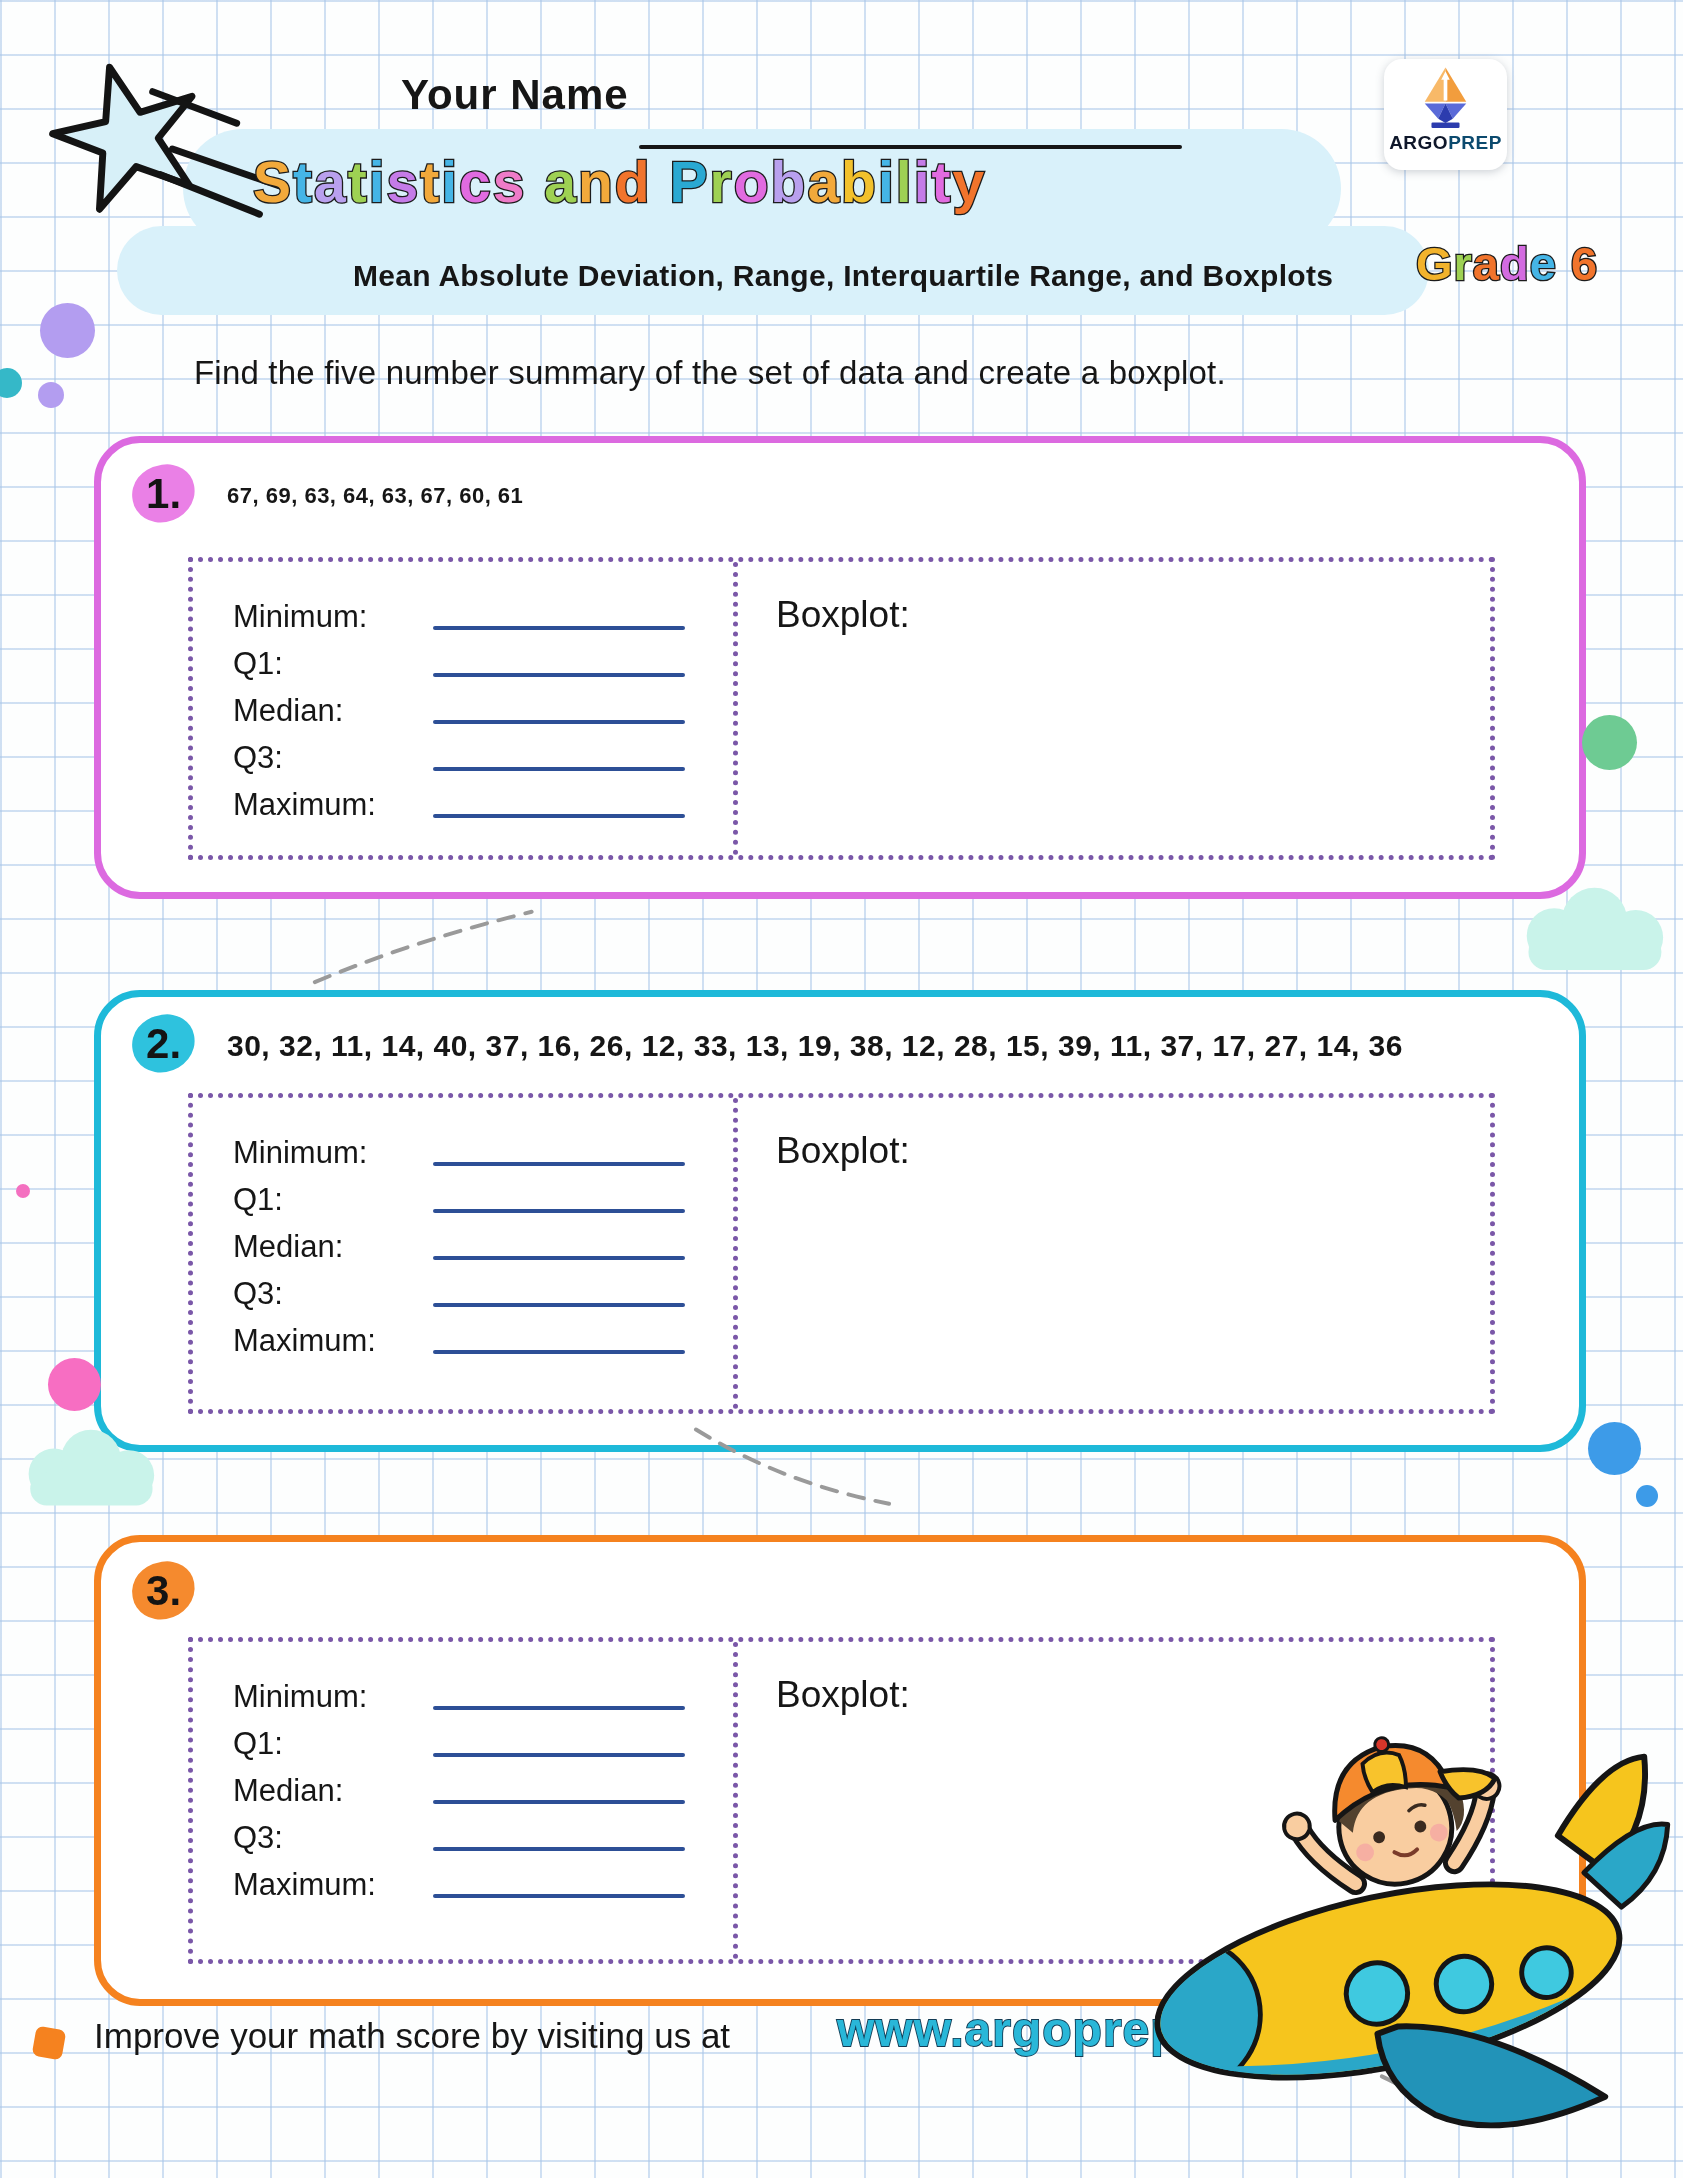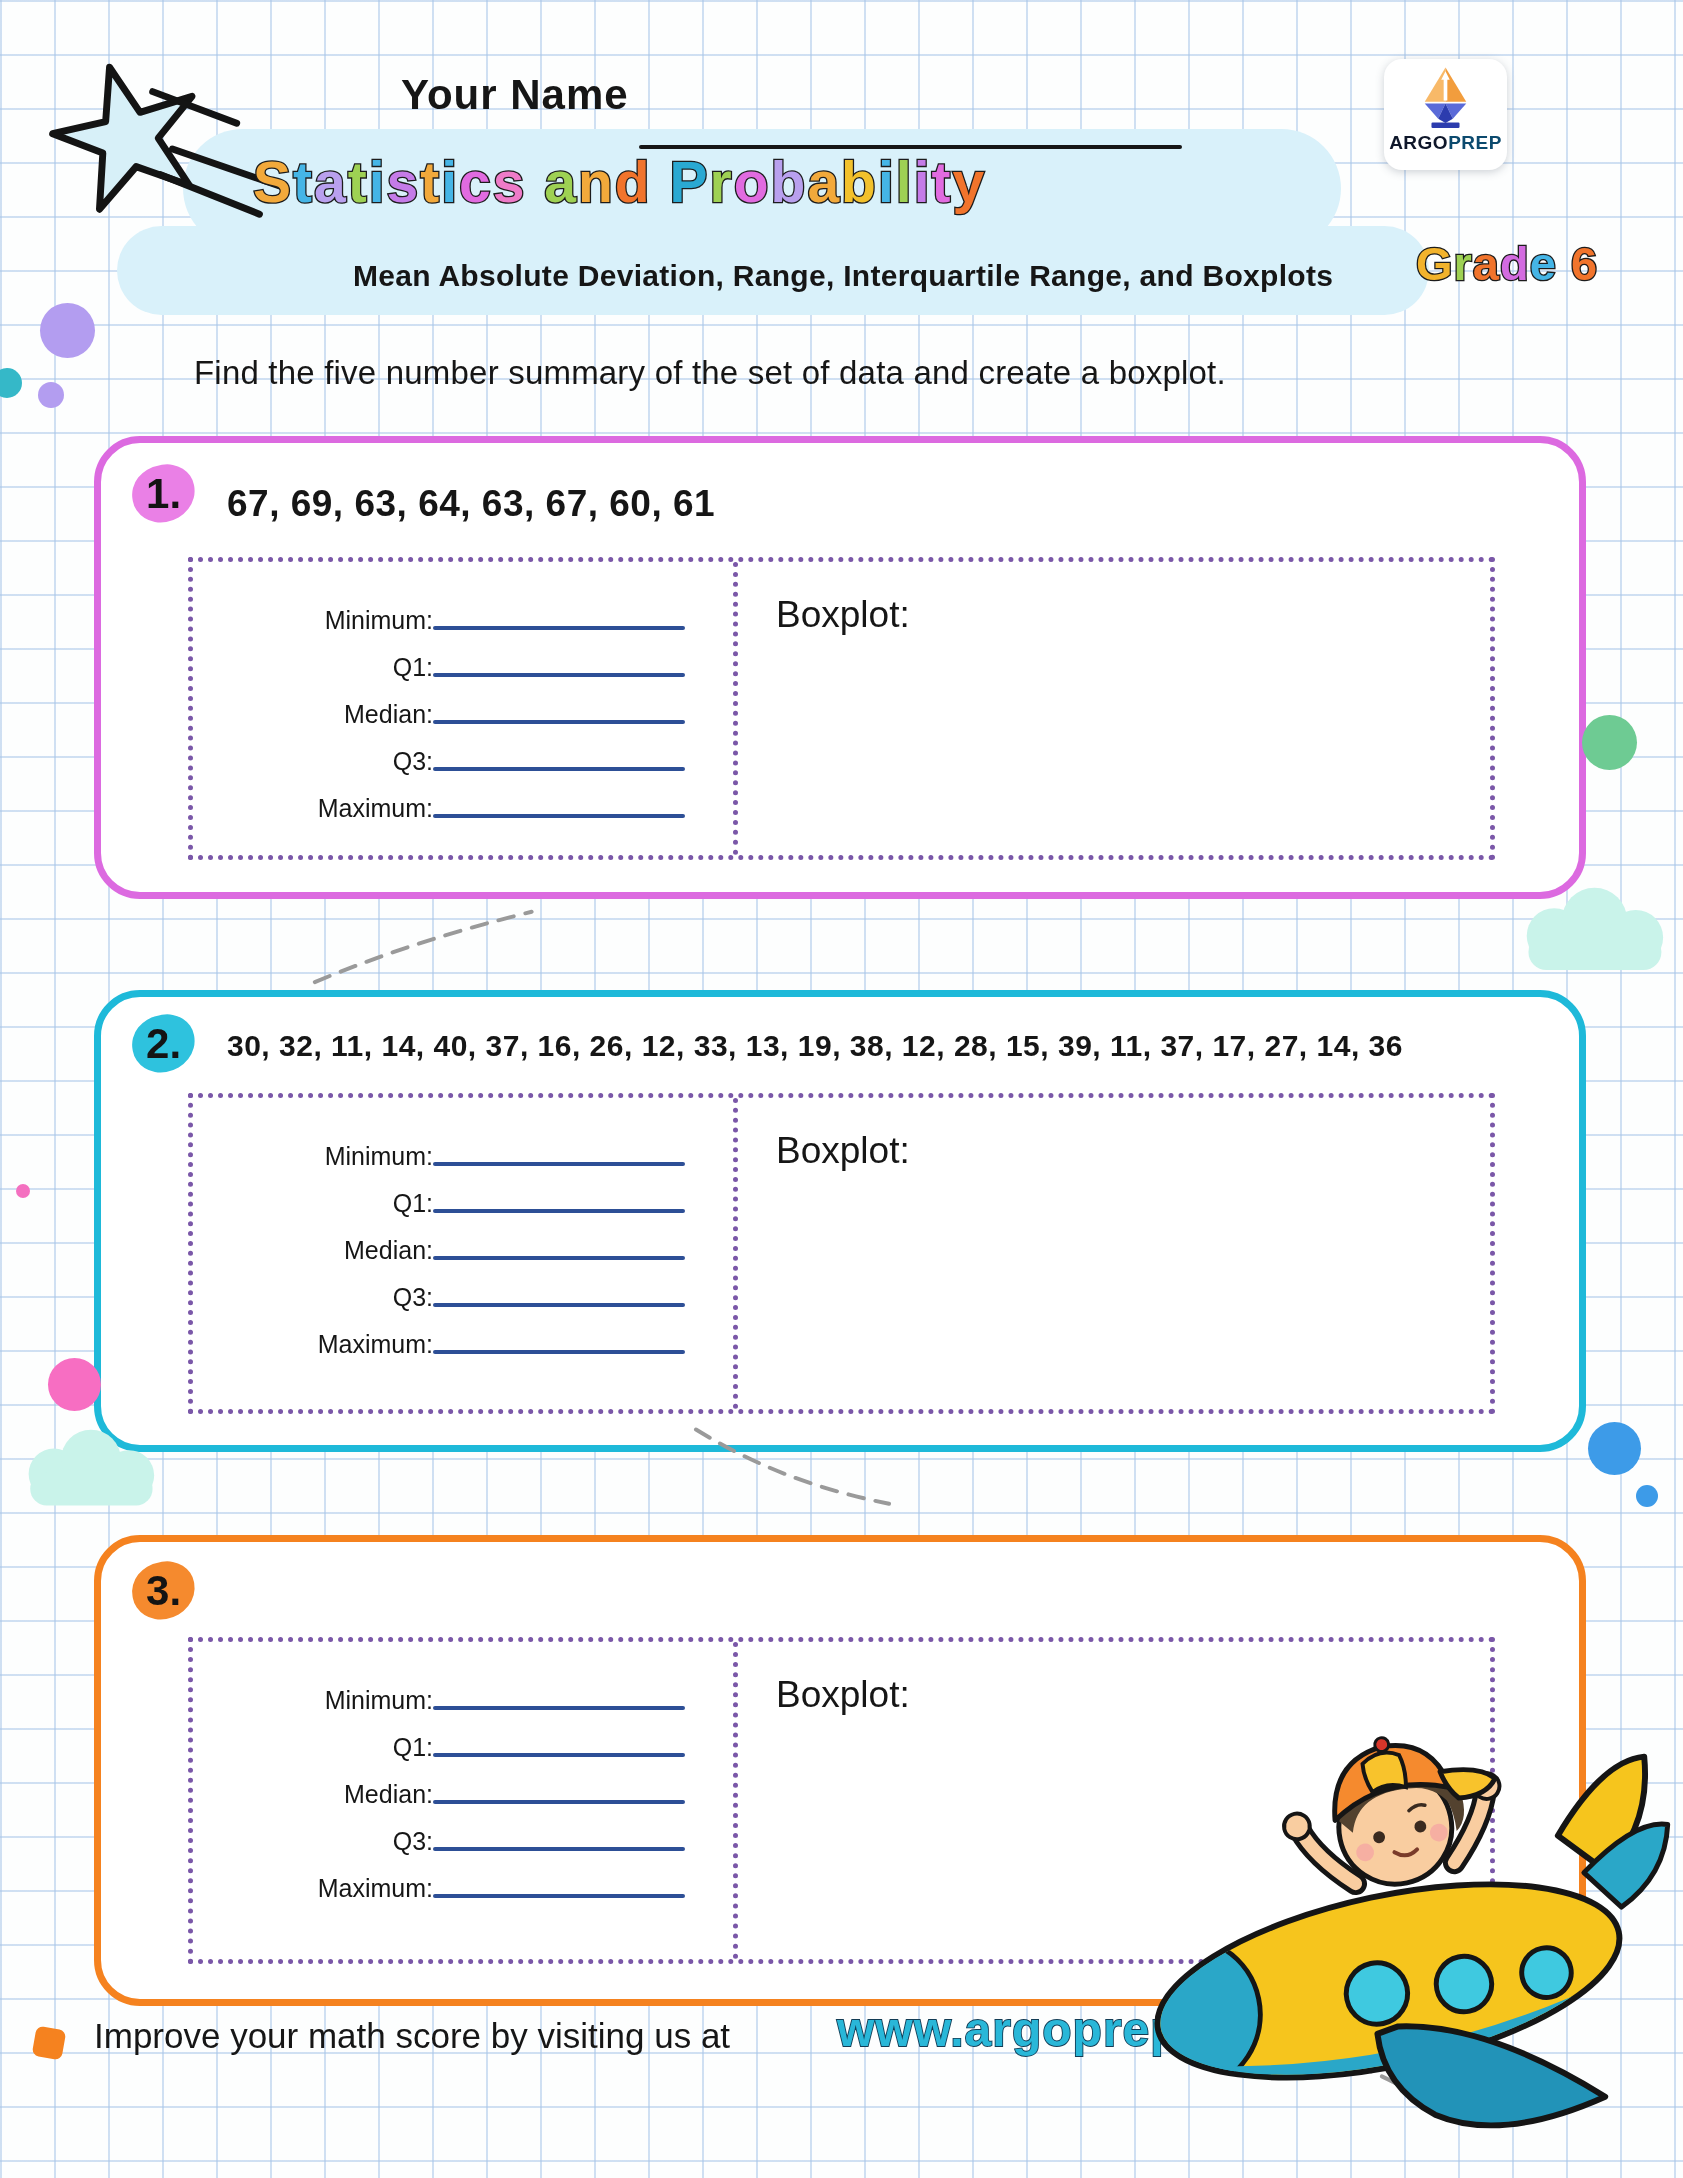--- a/index.html
+++ b/index.html
@@ -49,34 +49,34 @@
   .pbox3{top:1535px;height:471px;border:7px solid #f5821f;}
   .badge{
     position:absolute;left:31px;width:63px;height:57px;
     border-radius:52% 46% 55% 48%;transform:rotate(-10deg);
     display:flex;align-items:center;justify-content:center;
   }
   .pbox1 .badge{top:22px;background:#ea80e6;}
   .pbox2 .badge{top:18px;background:#2ec2de;}
   .pbox3 .badge{top:20px;background:#f58a2e;}
   .badge b{font-size:42px;font-weight:800;transform:rotate(10deg);color:#141414;}
-  .pdata{position:absolute;left:126px;font-size:37px;font-weight:700;letter-spacing:0.5px;white-space:nowrap;}
+  .pdata{position:absolute;left:126px;font-size:22px;font-weight:700;letter-spacing:0.5px;white-space:nowrap;}
   .pbox1 .pdata{top:40px;}
   .pbox2 .pdata{top:32px;font-size:30px;}
   .pbox3 .pdata{top:36px;}
   .inner{
     position:absolute;left:87px;width:1307px;box-sizing:border-box;
     border:5px dotted #7a57a8;display:flex;background:#ffffff;
   }
   .pbox1 .inner{top:114px;height:303px;}
   .pbox2 .inner{top:96px;height:321px;}
   .pbox3 .inner{top:95px;height:327px;}
   .fields{width:540px;box-sizing:border-box;padding:26px 0 0 40px;flex:none;}
   .frow{display:flex;align-items:flex-end;height:47px;}
-  .flabel{font-size:25px;font-weight:500;width:200px;flex:none;text-align:right;}
+  .flabel{font-size:31px;font-weight:500;width:200px;flex:none;}
   .fline{width:252px;height:0;border-bottom:4px solid #2d4f96;border-radius:2px;margin-bottom:5px;flex:none;}
   .bp{flex:1;border-left:5px dotted #7a57a8;padding:32px 0 0 38px;box-sizing:border-box;}
   .bp span{font-size:37px;font-weight:400;}
   
   .footer-text{left:94px;top:2016px;z-index:2;font-size:35px;font-weight:500;white-space:nowrap;}
   .footer-link{
     left:837px;top:2002px;z-index:2;font-size:48px;font-weight:800;letter-spacing:1px;
     color:#29b7d8;-webkit-text-stroke:1.8px #123c55;paint-order:stroke fill;white-space:nowrap;
   }
   

